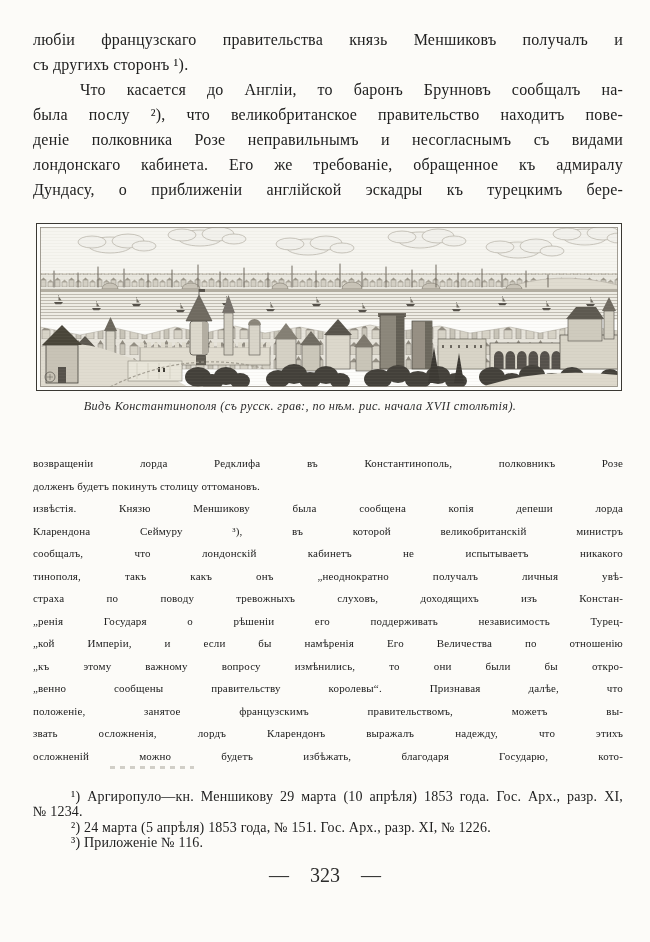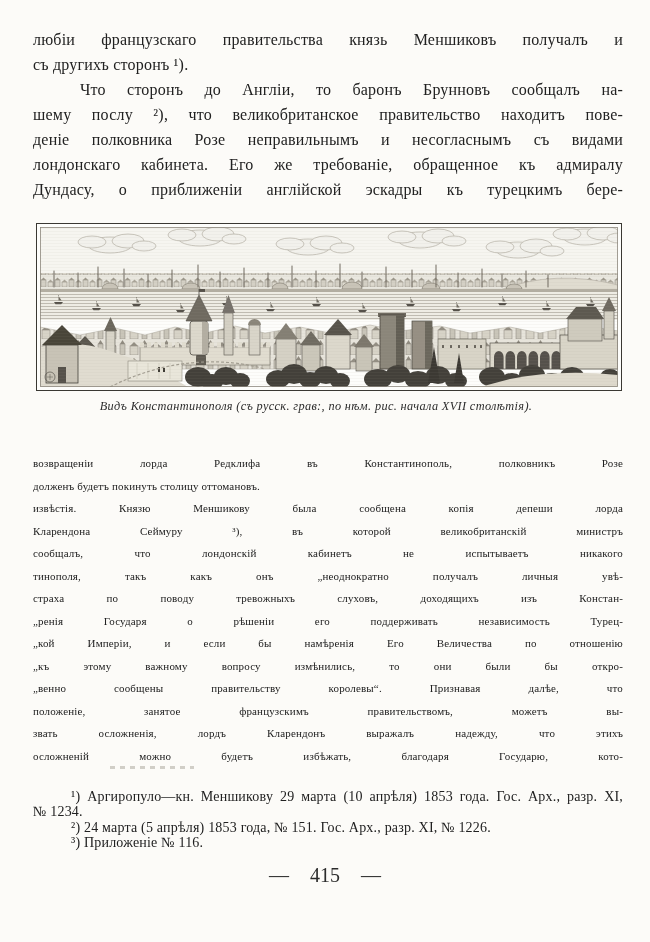--- a/index.html
+++ b/index.html
@@ -15,21 +15,21 @@
   .line{white-space:normal;font-family:Liberation Serif, serif;}
   .line.j{text-align:justify;text-align-last:justify;}
   .line.l{text-align:center;text-align-last:left;}
   .upper .line.ind,.lower .line.ind{text-indent:47px;}
   .figure{
     position:absolute;left:36px;top:223px;width:578px;
     border:1px solid #3a3833;background:#fdfdfb;padding:3px;margin:0;
   }
   .figure svg{display:block;}
   .caption{
-    position:absolute;left:16px;top:399px;width:600px;text-align:center;
+    position:absolute;left:0;top:399px;width:600px;text-align:center;
     font-style:italic;font-size:12.3px;letter-spacing:.35px;color:#2c2c2c;
   }
   .fnsep{
     position:absolute;left:110px;top:766px;width:84px;height:3px;
     background:repeating-linear-gradient(90deg,#c6c3bb 0 5px,transparent 5px 10px);
     opacity:.8;
   }
   .footnotes{position:absolute;left:33px;top:789px;width:590px;
     font-size:14px;line-height:15.3px;letter-spacing:.2px;}
   .footnotes .line.ind{text-indent:38px;}
@@ -39,22 +39,22 @@
   }
 </style>
 </head>
 <body>
 
 <div class="page">
 
   <div class="textblock upper">
       <div class="line j">любіи французскаго правительства князь Меншиковъ получалъ и</div>
       <div class="line l">съ другихъ сторонъ ¹).</div>
-      <div class="line j ind">Что сторонъ до Англіи, то баронъ Брунновъ сообщалъ на-</div>
-      <div class="line j">шему послу ²), что великобританское правительство находитъ пове-</div>
+      <div class="line j ind">Что касается до Англіи, то баронъ Брунновъ сообщалъ на-</div>
+      <div class="line j">была послу ²), что великобританское правительство находитъ пове-</div>
       <div class="line j">деніе полковника Розе неправильнымъ и несогласнымъ съ видами</div>
       <div class="line j">лондонскаго кабинета. Его же требованіе, обращенное къ адмиралу</div>
       <div class="line j">Дундасу, о приближеніи англійской эскадры къ турецкимъ бере-</div>
     </div>
 
   <figure class="figure">
     <svg viewBox="0 0 578 160" width="578" height="160" xmlns="http://www.w3.org/2000/svg">
       <defs>
         <pattern id="wat" width="4" height="3" patternUnits="userSpaceOnUse">
           <path d="M0 1.5 H4" stroke="#a39e92" stroke-width="0.6"></path>
@@ -247,15 +247,15 @@
 
   <div class="fnsep"></div>
 
   <div class="footnotes">
       <div class="line j ind">¹) Аргиропуло—кн. Меншикову 29 марта (10 апрѣля) 1853 года. Гос. Арх., разр. XI,</div>
       <div class="line l">№ 1234.</div>
       <div class="line l ind">²) 24 марта (5 апрѣля) 1853 года, № 151. Гос. Арх., разр. XI, № 1226.</div>
       <div class="line l ind">³) Приложеніе № 116.</div>
     </div>
 
-  <div class="pagenum">— 415 —</div>
+  <div class="pagenum">— 323 —</div>
 
 </div>
 
 </body></html>

